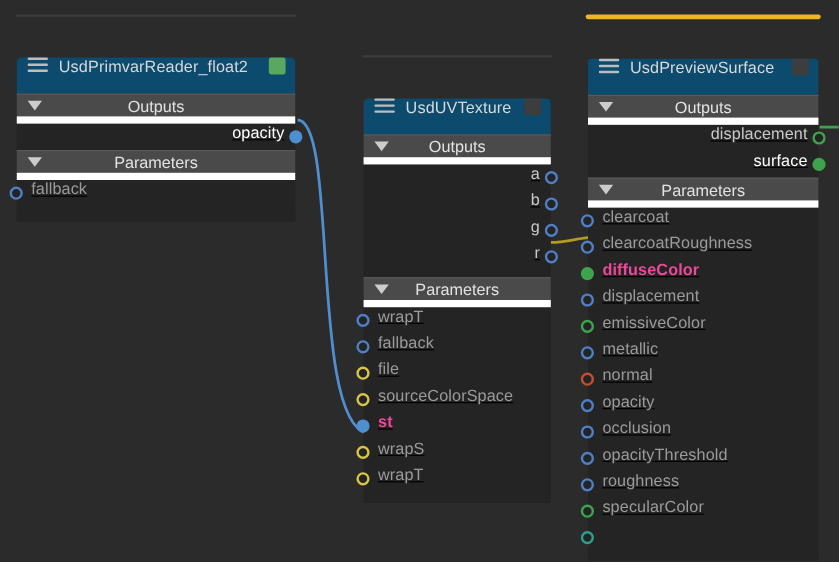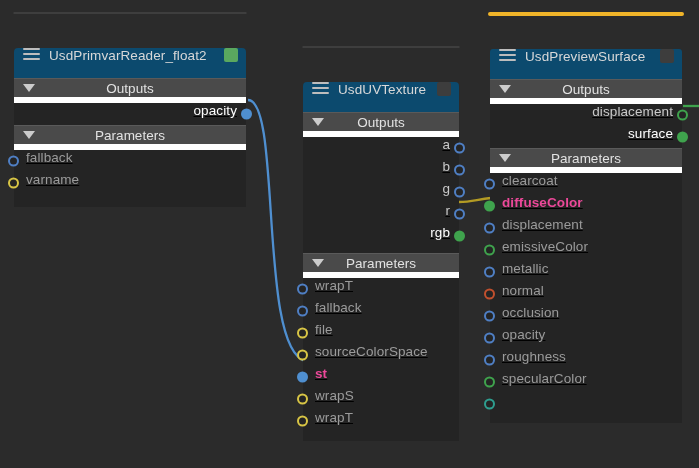--- a/index.html
+++ b/index.html
@@ -136,24 +136,20 @@
 
       <div class="section">
         <span class="tri"></span>
         <span class="slabel">Parameters</span>
       </div>
       <div class="rows">
         <div class="row in">
           <span class="port left hollow" style="border-color:#4f7fc4;"></span>
           <span class="lbl">fallback</span>
         </div>
-        <div class="row in">
-          <span class="port left hollow" style="border-color:#d8c545;"></span>
-          <span class="lbl">varname</span>
-        </div>
         <div class="spacer" style="height:13px;"></div>
       </div>
     </div>
   </div>
 
   <div class="node plain" style="left:302px;top:46px;width:158px;">
     <div class="inner">
       <div class="title">
         <span class="hamburger">
             <i></i>
@@ -178,24 +174,20 @@
           <span class="port right hollow" style="border-color:#4f7fc4;"></span>
         </div>
         <div class="row out">
           <span class="lbl">g</span>
           <span class="port right hollow" style="border-color:#4f7fc4;"></span>
         </div>
         <div class="row out">
           <span class="lbl">r</span>
           <span class="port right hollow" style="border-color:#4f7fc4;"></span>
         </div>
-        <div class="row out connected">
-          <span class="lbl">rgb</span>
-          <span class="port right filled" style="background:#3fa34d;"></span>
-        </div>
         <div class="spacer" style="height:6px;"></div>
       </div>
 
       <div class="section">
         <span class="tri"></span>
         <span class="slabel">Parameters</span>
       </div>
       <div class="rows">
         <div class="row in">
           <span class="port left hollow" style="border-color:#4f7fc4;"></span>
@@ -259,20 +251,24 @@
 
       <div class="section">
         <span class="tri"></span>
         <span class="slabel">Parameters</span>
       </div>
       <div class="rows">
         <div class="row in">
           <span class="port left hollow" style="border-color:#4f7fc4;"></span>
           <span class="lbl">clearcoat</span>
         </div>
+        <div class="row in">
+          <span class="port left hollow" style="border-color:#4f7fc4;"></span>
+          <span class="lbl">clearcoatRoughness</span>
+        </div>
         <div class="row in connected">
           <span class="port left filled" style="background:#3fa34d;"></span>
           <span class="lbl">diffuseColor</span>
         </div>
         <div class="row in">
           <span class="port left hollow" style="border-color:#4f7fc4;"></span>
           <span class="lbl">displacement</span>
         </div>
         <div class="row in">
           <span class="port left hollow" style="border-color:#3fa34d;"></span>
@@ -281,25 +277,29 @@
         <div class="row in">
           <span class="port left hollow" style="border-color:#4f7fc4;"></span>
           <span class="lbl">metallic</span>
         </div>
         <div class="row in">
           <span class="port left hollow" style="border-color:#c1502e;"></span>
           <span class="lbl">normal</span>
         </div>
         <div class="row in">
           <span class="port left hollow" style="border-color:#4f7fc4;"></span>
+          <span class="lbl">opacity</span>
+        </div>
+        <div class="row in">
+          <span class="port left hollow" style="border-color:#4f7fc4;"></span>
           <span class="lbl">occlusion</span>
         </div>
         <div class="row in">
           <span class="port left hollow" style="border-color:#4f7fc4;"></span>
-          <span class="lbl">opacity</span>
+          <span class="lbl">opacityThreshold</span>
         </div>
         <div class="row in">
           <span class="port left hollow" style="border-color:#4f7fc4;"></span>
           <span class="lbl">roughness</span>
         </div>
         <div class="row in">
           <span class="port left hollow" style="border-color:#3fa34d;"></span>
           <span class="lbl">specularColor</span>
         </div>
         <div class="row in">

